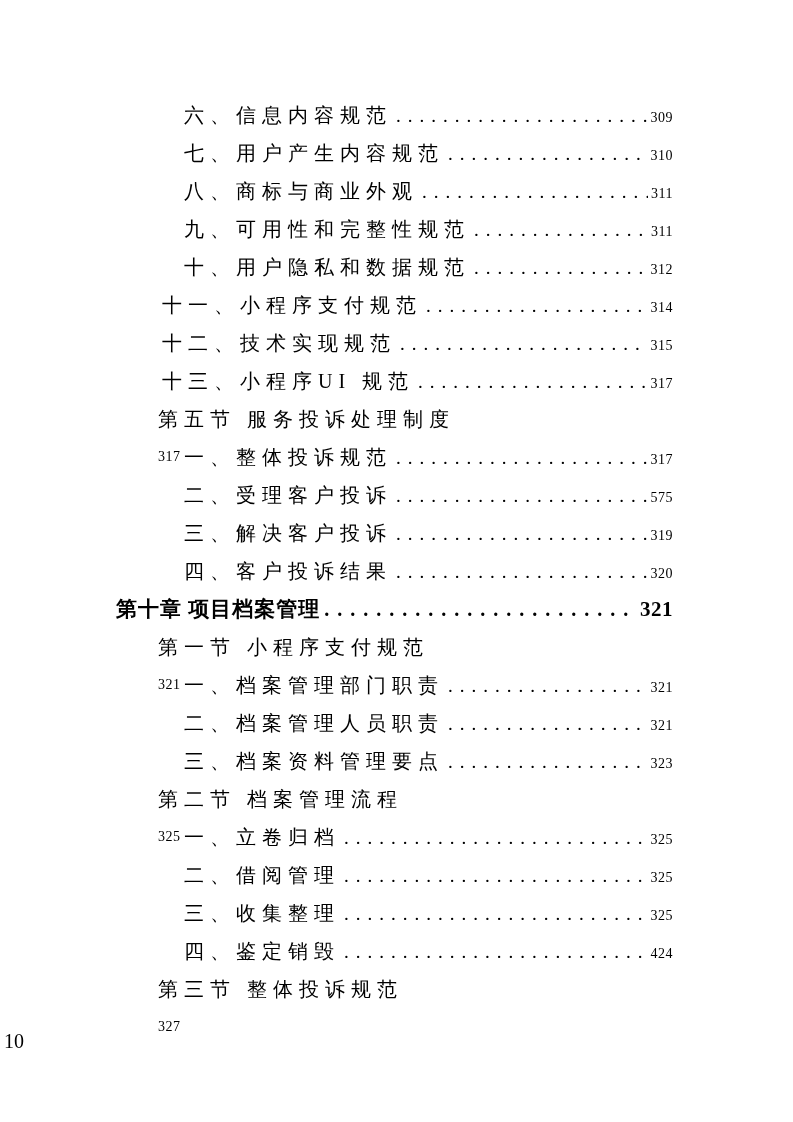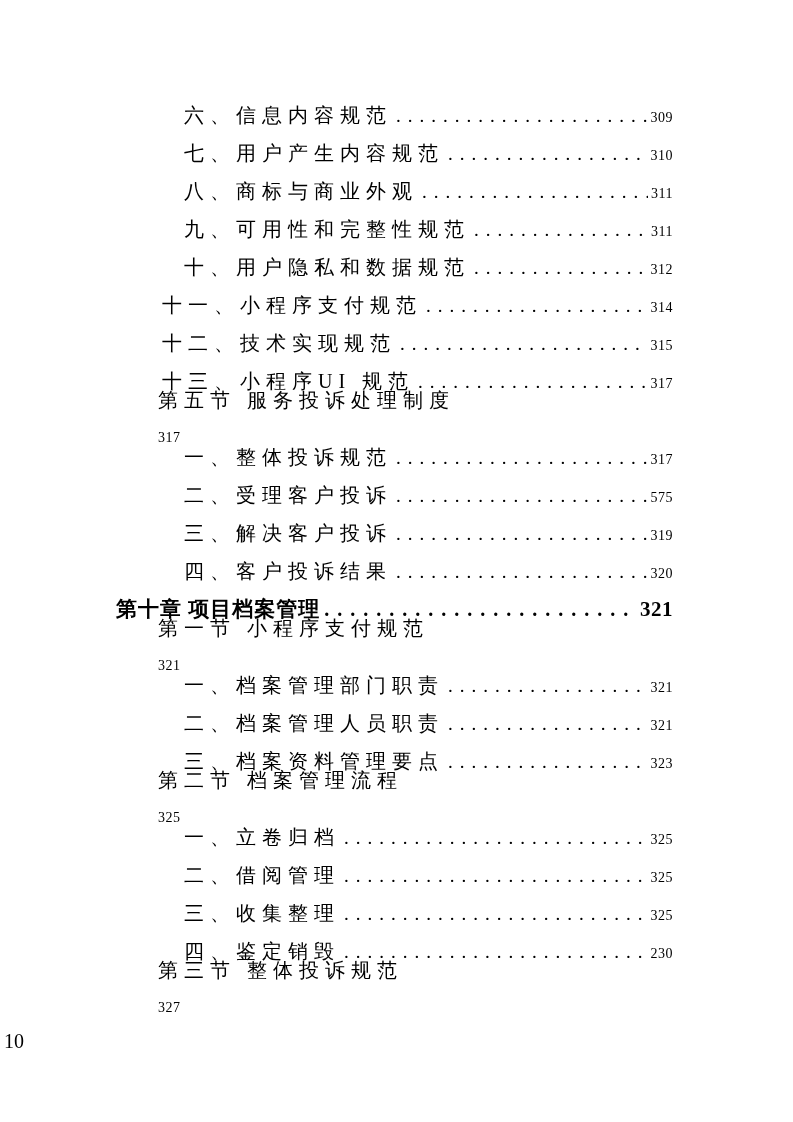--- a/index.html
+++ b/index.html
@@ -23,21 +23,20 @@
     right: 120px;
   }
   .toc-row {
     display: flex;
     align-items: baseline;
     height: 38px;
     line-height: 38px;
     font-size: 20px;
     letter-spacing: 6px;
     white-space: nowrap;
-    justify-content: center;
   }
   .toc-row.section { padding-left: 38px; flex-direction: column; }
   .toc-row.item { padding-left: 68px; }
   .toc-row.item-wide { padding-left: 46px; }
   .toc-row.chapter {
     font-weight: bold;
     font-size: 21px;
     letter-spacing: 1px;
   }
   .toc-label { flex: 0 0 auto; }
@@ -207,21 +206,21 @@
 
     <div class="toc-row item">
       <span class="toc-label">三、收集整理</span>
         <span class="toc-dots"></span>
         <span class="toc-page">325</span>
     </div>
 
     <div class="toc-row item">
       <span class="toc-label">四、鉴定销毁</span>
         <span class="toc-dots"></span>
-        <span class="toc-page">230</span>
+        <span class="toc-page">424</span>
     </div>
 
     <div class="toc-row section">
       <span class="toc-label">第三节 整体投诉规范</span>
         <span class="toc-dots"></span>
         <span class="toc-page">327</span>
     </div>
 
   </div>
 

